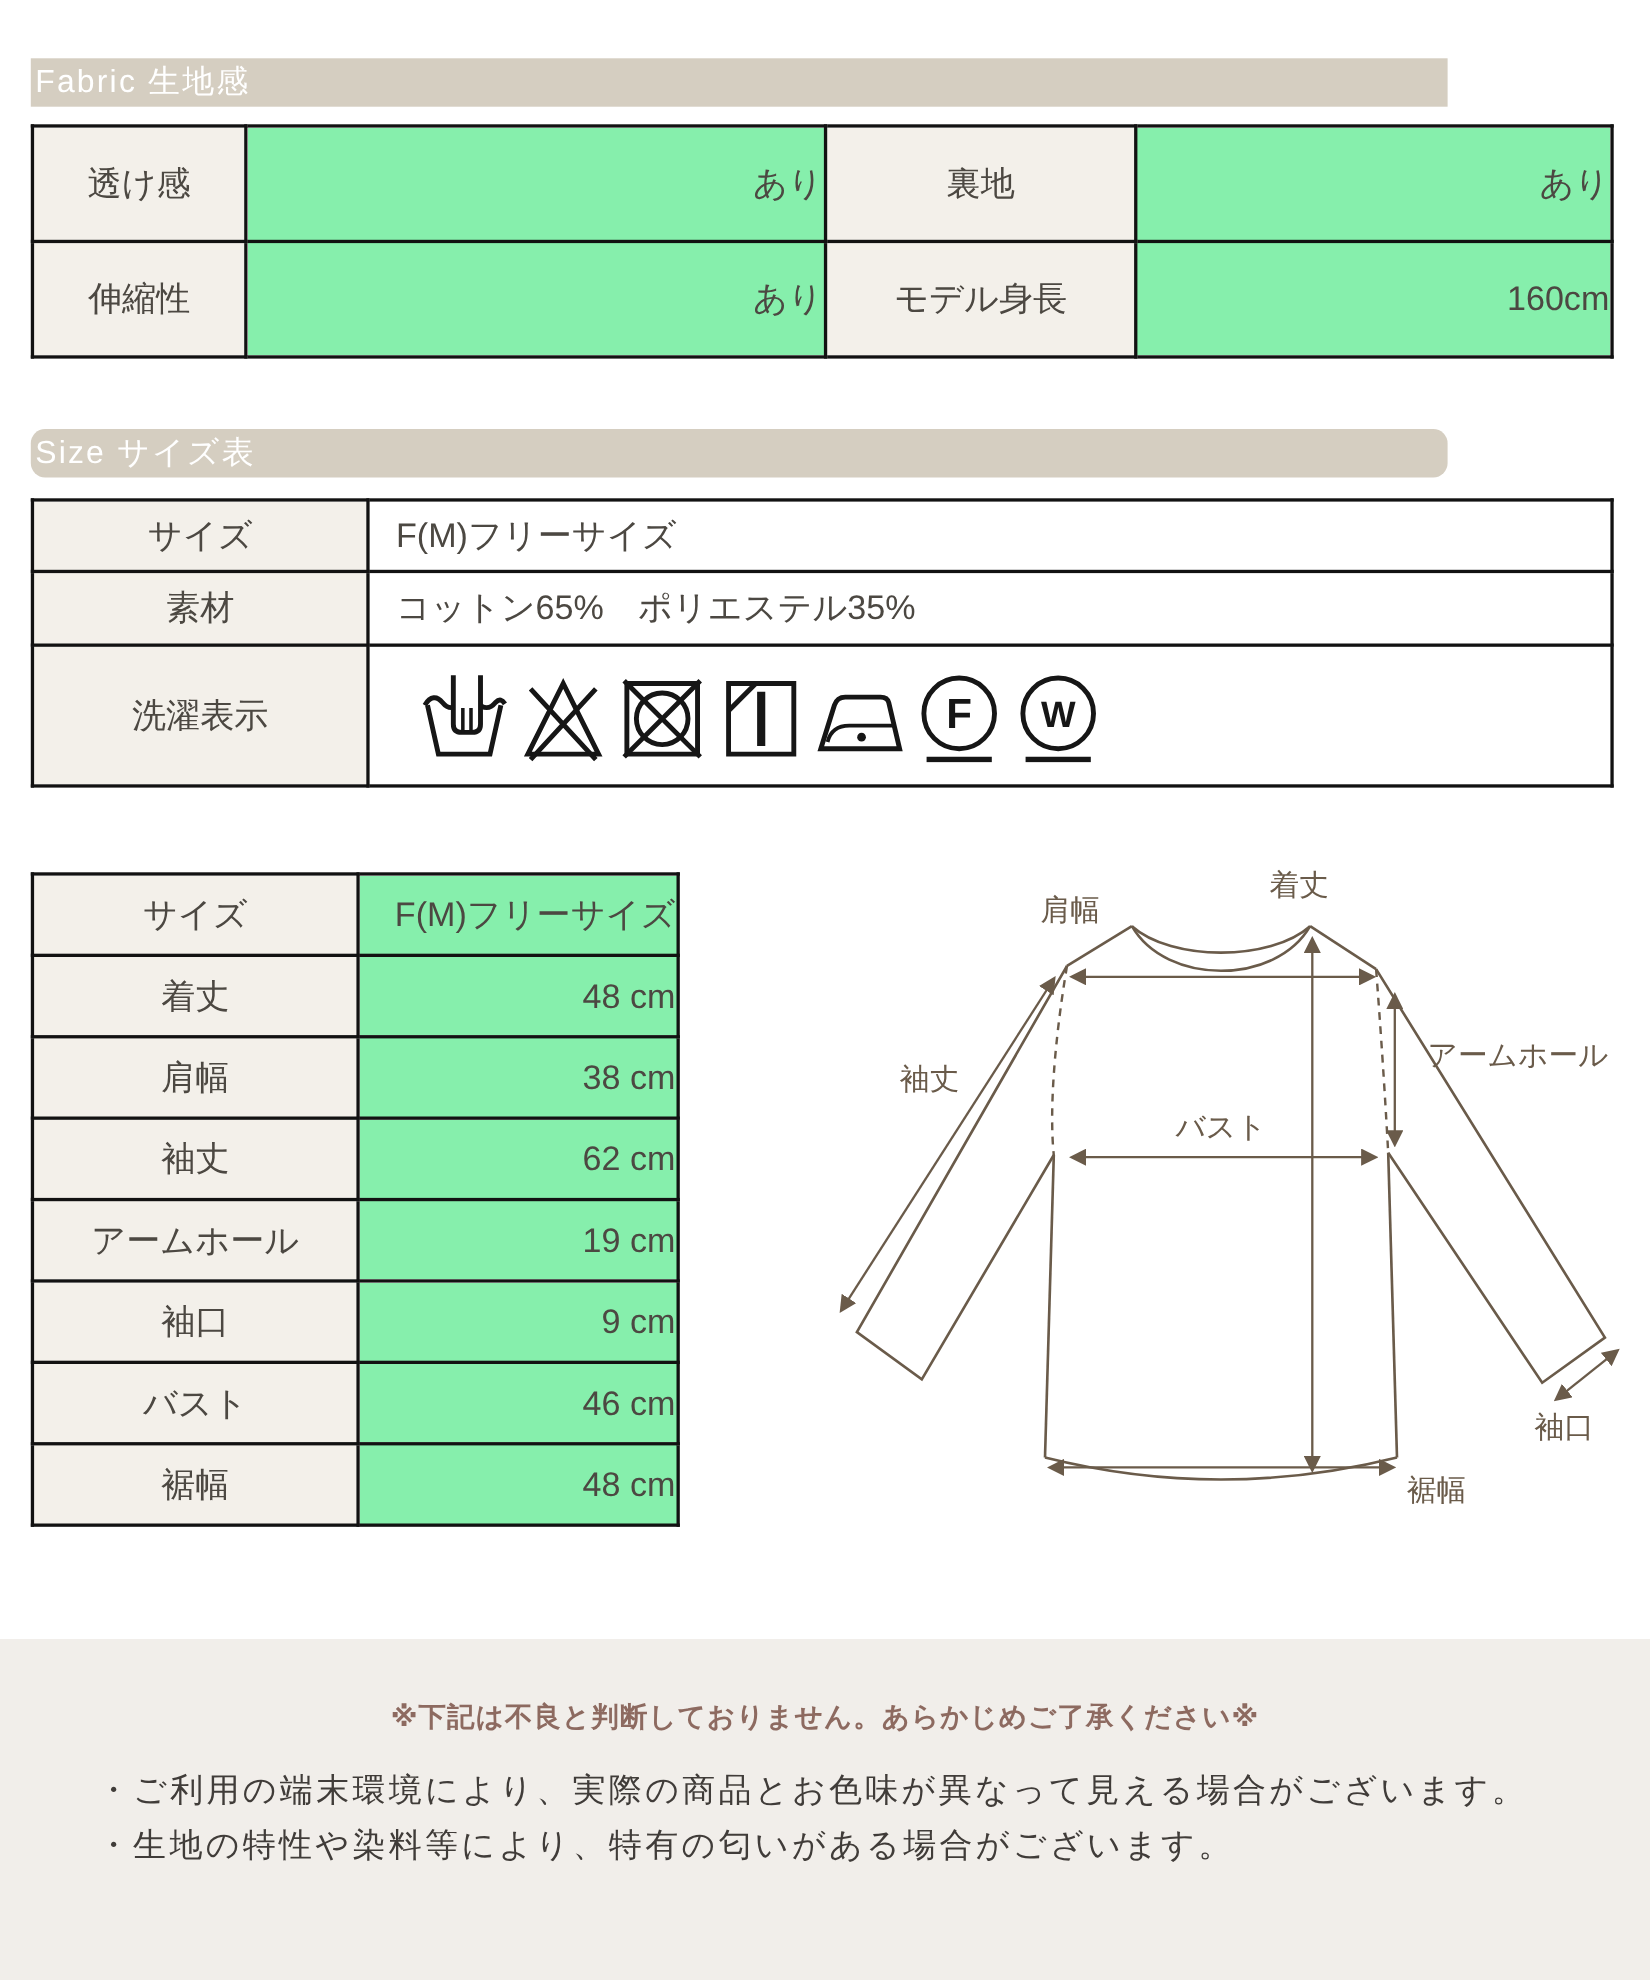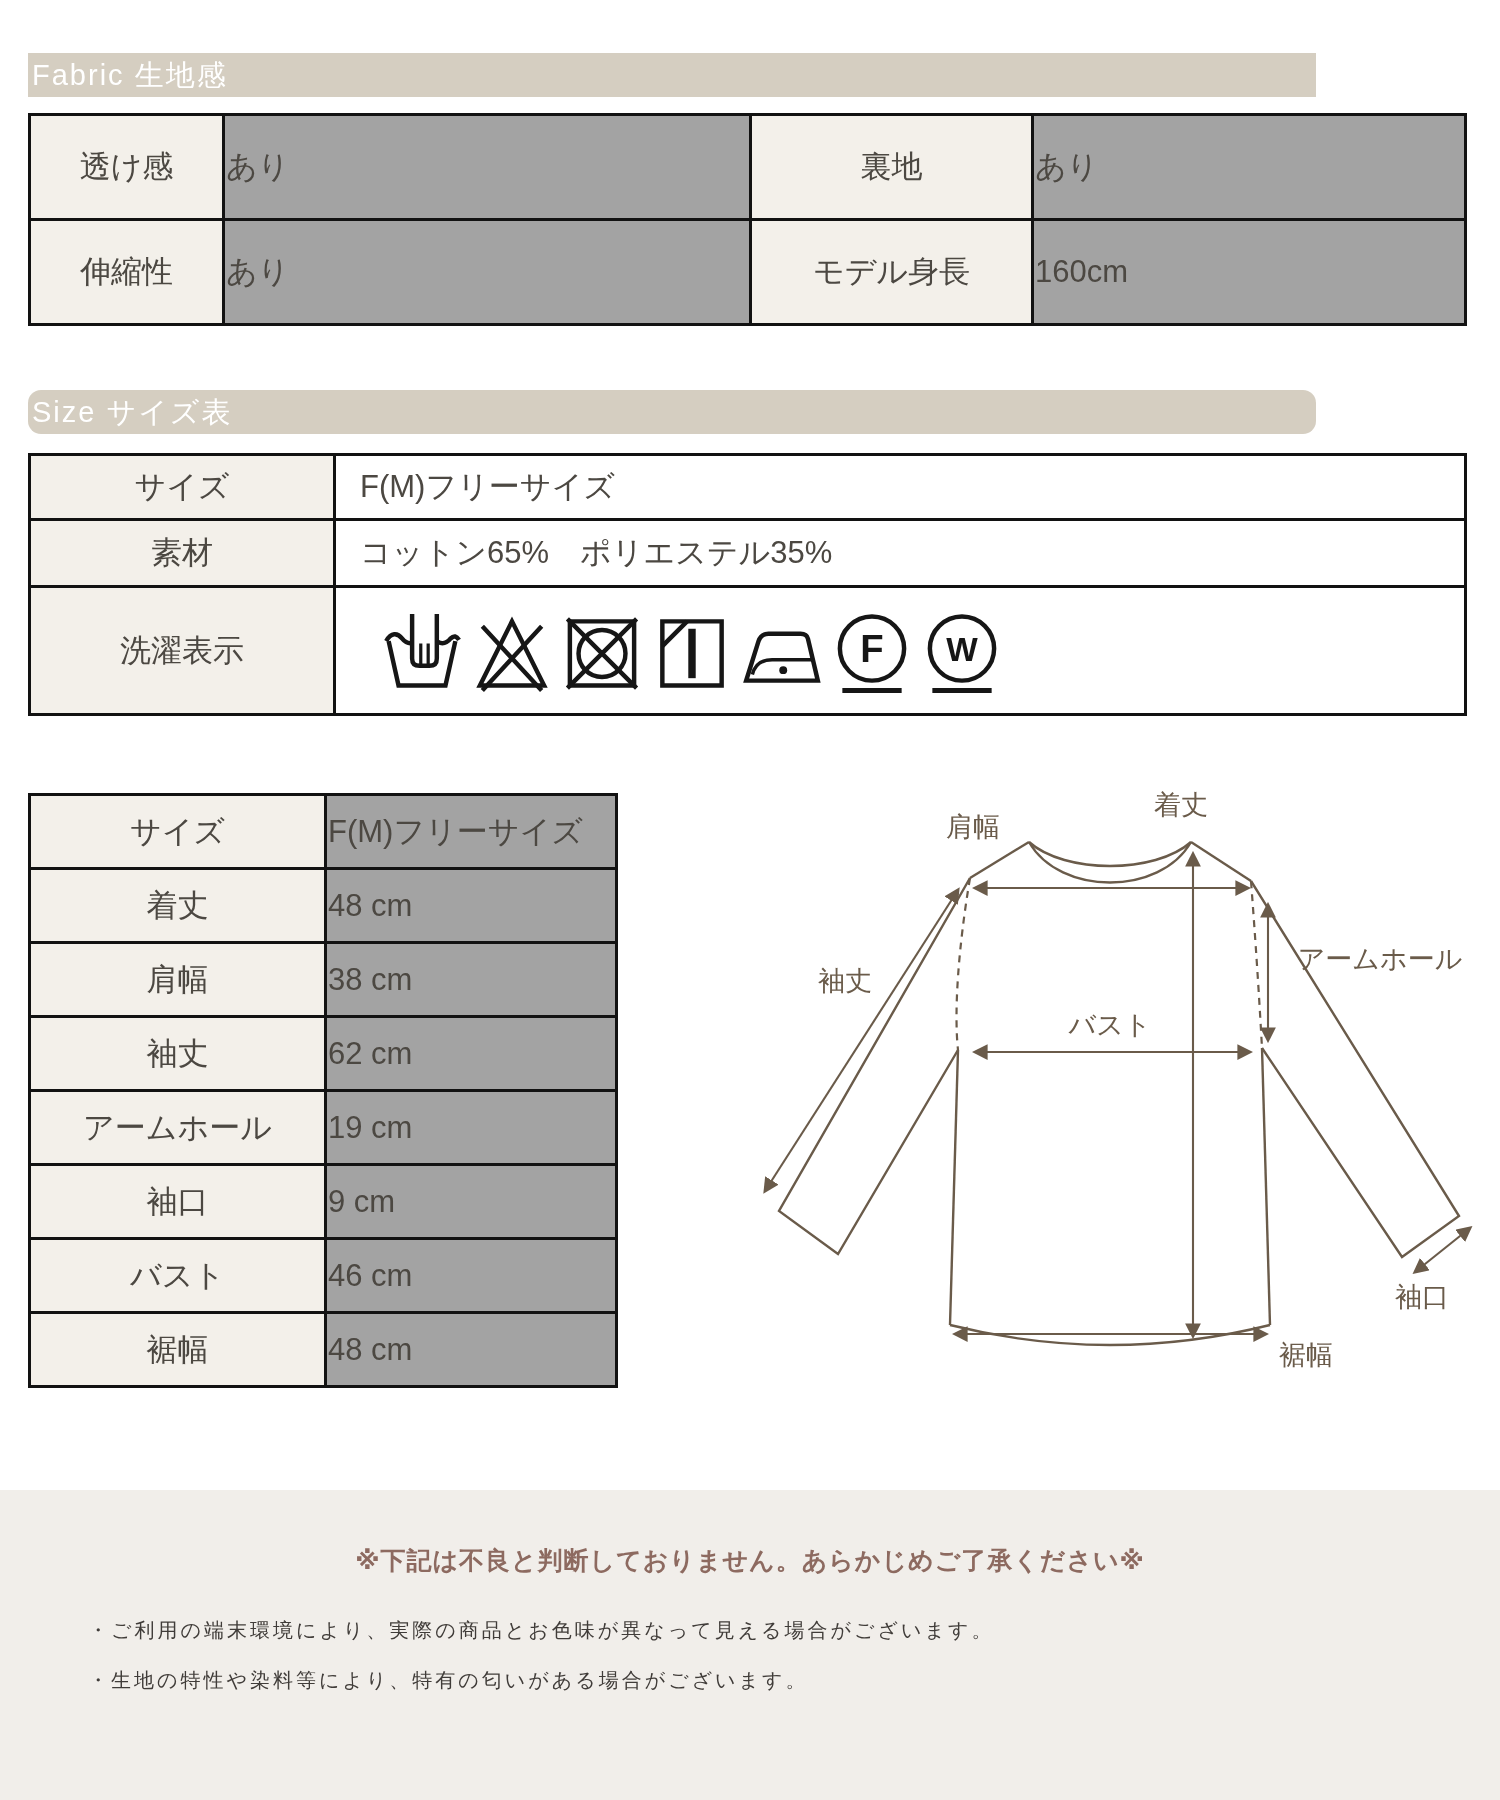--- a/index.html
+++ b/index.html
@@ -5,42 +5,42 @@
   html,body{margin:0;padding:0;background:#fff;}
   .canvas{position:relative;width:1500px;height:1800px;background:#ffffff;overflow:hidden;
           font-family:"Liberation Sans","DejaVu Sans",sans-serif;color:#4c4842;}
   .band{position:absolute;left:28px;width:1288px;height:44px;background:#d5cec1;color:#ffffff;
         font-size:29px;line-height:45px;padding-left:4px;box-sizing:border-box;letter-spacing:2px;}
   #band-fabric{top:53px;}
   #band-size{top:390px;border-radius:13px;}
   table{border-collapse:collapse;position:absolute;table-layout:fixed;}
   td{border:3px solid #121212;font-size:31px;box-sizing:border-box;white-space:nowrap;overflow:hidden;}
   .lab{background:#f3f0ea;text-align:center;}
-  .val{background:#a3a3a3;text-align:left;}
+  .val{background:#86efac;text-align:right;}
   .vall{background:#ffffff;text-align:left;padding-left:24px;}
   #t-fabric{left:28px;top:113px;width:1436px;border-radius:14px;}
   #t-fabric td{height:105px;}
   #t-info{left:28px;top:453px;width:1436px;}
   #t-measure{left:28px;top:793px;width:587px;}
   #t-measure td{height:74px;}
   .icons{display:flex;align-items:center;gap:6px;padding-left:20px;}
   .cicon{width:84px;height:84px;flex:0 0 auto;}
   .k{fill:none;stroke:#161616;stroke-width:3.6;}
   .kf{fill:#ffffff;stroke:#161616;stroke-width:3.6;}
   .kt{fill:#161616;font-family:"Liberation Sans","DejaVu Sans",sans-serif;font-weight:600;}
   #diagram{position:absolute;left:720px;top:780px;}
   .gline{fill:none;stroke:#6a5b4a;stroke-width:2.4;}
   .gdash{fill:none;stroke:#6a5b4a;stroke-width:2.2;stroke-dasharray:7 6;}
   .garrow{fill:none;stroke:#6a5b4a;stroke-width:2.1;}
   .dlabel{font-size:27px;fill:#6a5b4a;font-weight:500;
           font-family:"Liberation Sans","DejaVu Sans",sans-serif;}
   .notes{position:absolute;left:0;top:1490px;width:1500px;height:310px;background:#f1eeea;}
   .notes-title{margin:0;padding-top:54px;text-align:center;font-size:25px;font-weight:bold;
                color:#8d6a60;letter-spacing:1px;}
-  .notes-list{margin-top:28px;padding-left:88px;font-size:20px;color:#403c39;letter-spacing:3px;}
+  .notes-list{margin-top:28px;padding-left:88px;font-size:30px;color:#403c39;letter-spacing:3px;font-family:Liberation Mono, monospace;}
   .notes-list div{line-height:50px;white-space:nowrap;}
 </style>
 </head>
 <body>
 
 <div class="canvas">
 
   <div class="band" id="band-fabric">Fabric 生地感</div>
 
   <table id="t-fabric">

